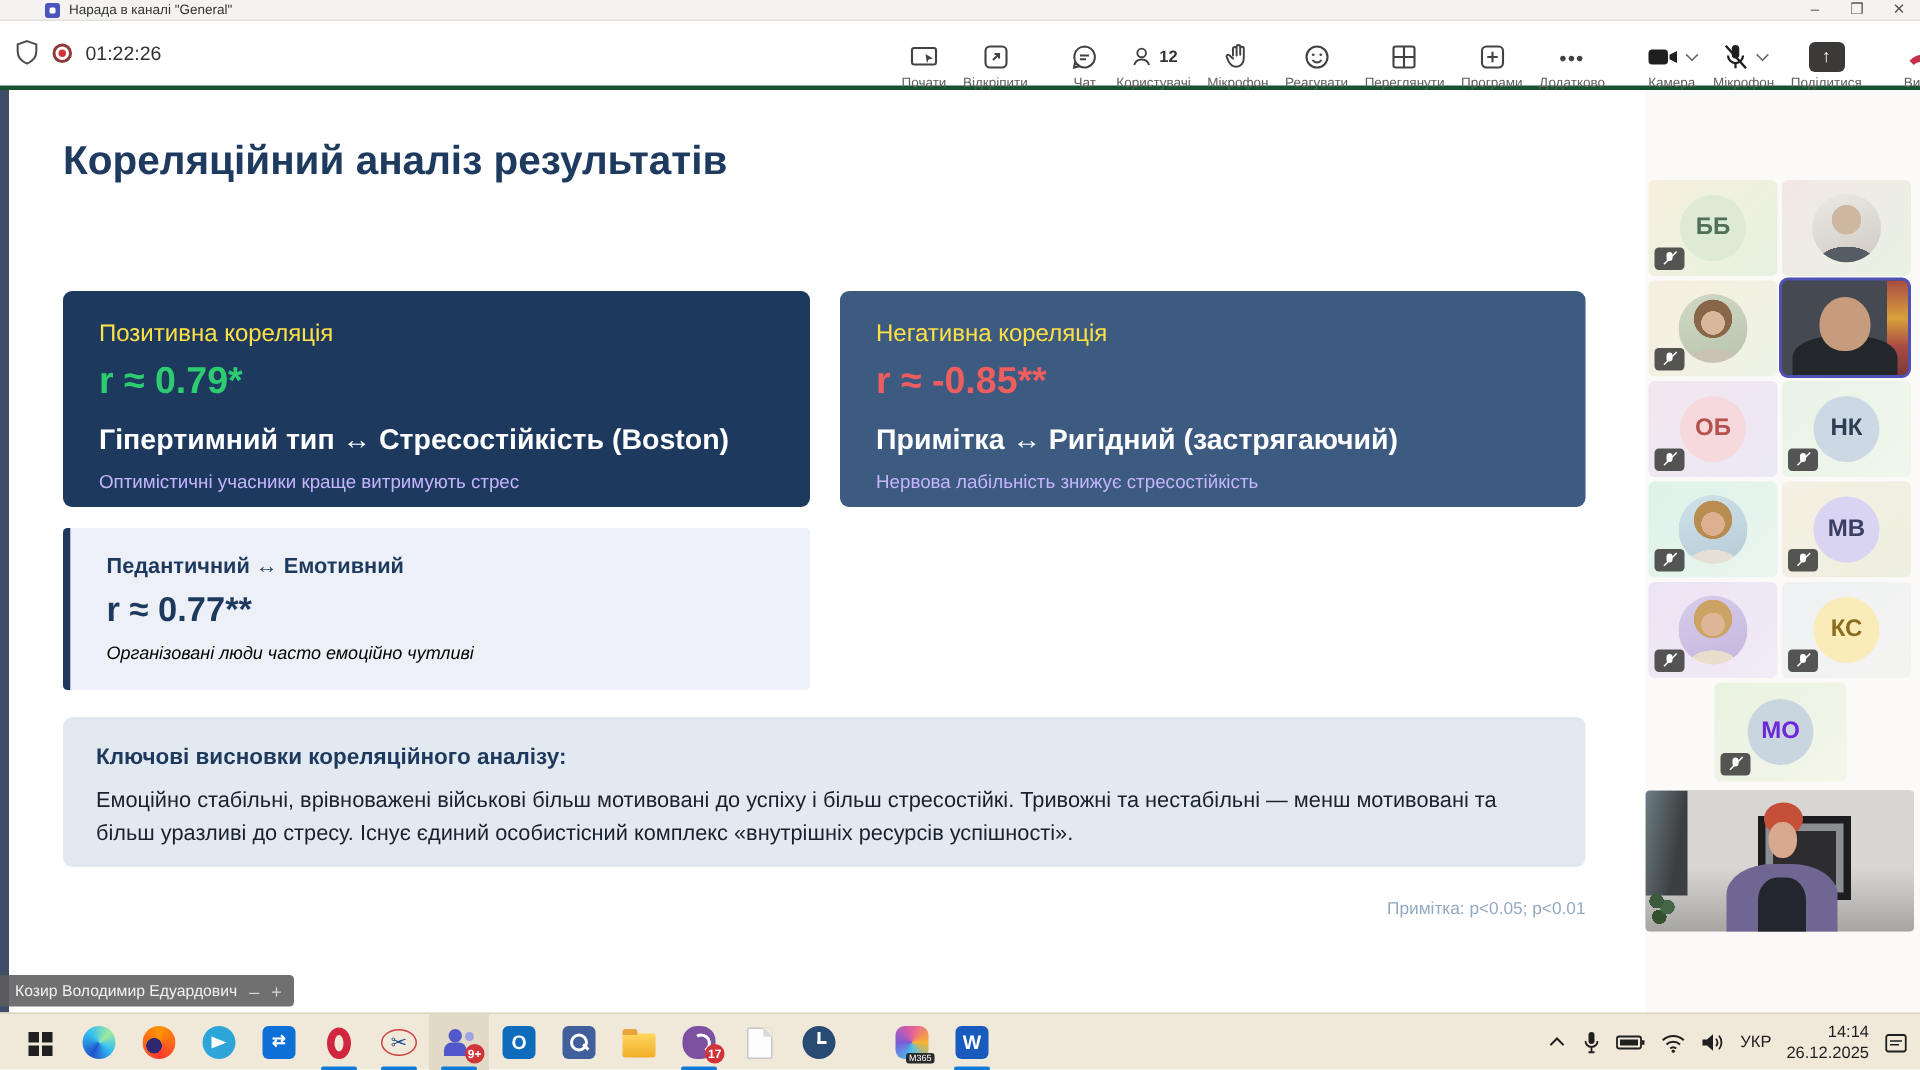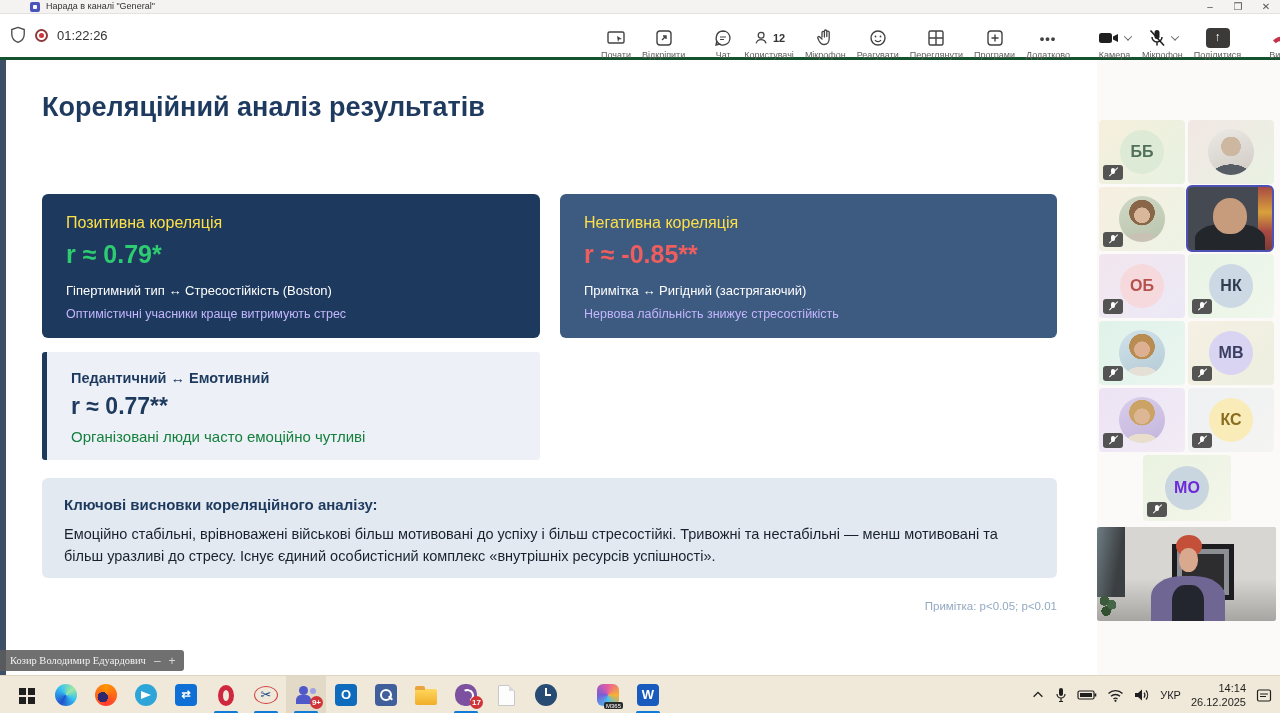--- a/index.html
+++ b/index.html
@@ -31,34 +31,34 @@
   
   .stage-edge { position:absolute; left:0; top:60px; width:6px; height:615px; background:#3e4e66; }
   .slide { position:absolute; left:6px; top:60px; width:1091px; height:615px; background:#fff; }
   .slide-title { position:absolute; left:36px; top:32px; font-size:27px; font-weight:bold; color:#1e3a5f; }
   .card-dark { position:absolute; border-radius:6px; padding:20px 24px; }
   .cd1 { left:36px; top:134px; width:498px; height:144px; background:#1d3a5e; }
   .cd2 { left:554px; top:134px; width:497px; height:144px; background:#3d5a80; }
   .card-dark .klabel { font-size:16px; color:#fde047; margin-bottom:8px; }
   .card-dark .kval { font-size:25px; font-weight:bold; margin-bottom:14px; }
   .kval.pos { color:#2ecc71; } .kval.neg { color:#ef5e5e; }
-  .card-dark .kpair { font-size:13px; font-weight:normal; color:#fff; margin-bottom:9px; }
+  .card-dark .kpair { font-size:19px; font-weight:bold; color:#fff; margin-bottom:9px; }
   .card-dark .knote { font-size:12.5px; color:#c4b5fd; }
   .card-light { position:absolute; background:#edf1f7; border-left:5px solid #1d3a5e; border-radius:3px; padding:18px 24px; }
   .cl1 { left:36px; top:292px; width:498px; height:108px; }
   .cl2 { left:554px; top:292px; width:497px; height:108px; }
   .card-light .kpair { font-size:14.5px; font-weight:bold; color:#1d3a5e; margin-bottom:7px; }
   .card-light .kval { font-size:23px; font-weight:bold; color:#1d3a5e; margin-bottom:8px; }
-  .card-light .knote { font-size:15px; color:#15803d; }
+  .card-light .knote { font-size:12px; color:#000000;font-style:italic; }
   .findings { position:absolute; left:36px; top:418px; width:1015px; height:100px; background:#e3e9f0; border-radius:6px; padding:18px 22px; }
   .findings .ftitle { font-size:15px; font-weight:bold; color:#1d3a5e; margin-bottom:10px; }
   .findings .fbody { font-size:14.5px; color:#17222e; line-height:1.55; }
   .footnote { position:absolute; left:36px; top:540px; width:1015px; text-align:right; font-size:11.5px; color:#93a9c2; }
   .presenter-pill { position:absolute; left:0px; top:650px; height:21px; background:rgba(92,92,92,.88); border-radius:0 3px 3px 0; display:flex; align-items:center; gap:8px; padding:0 8px 0 10px; z-index:5; }
-  .presenter-pill .pname { font-size:10.5px; color:#f2f2f2;font-family:Liberation Serif, serif; }
+  .presenter-pill .pname { font-size:10.5px; color:#f2f2f2; }
   .presenter-pill .pctl { font-size:12px; color:#d6d6d6; cursor:pointer; }
 
   
   .sidebar { position:absolute; left:1097px; top:60px; width:183px; height:615px; background:#fbfaf9; }
   .ptile { position:absolute; width:86px; height:64px; border-radius:4px; overflow:hidden; }
   .pc { position:absolute; left:50%; top:50%; transform:translate(-50%,-50%); width:44px; height:44px; border-radius:50%; display:flex; align-items:center; justify-content:center; font-size:16px; font-weight:bold; }
   .micbadge { position:absolute; left:4px; bottom:4px; width:20px; height:15px; border-radius:3px; background:rgba(66,66,66,.9); }
   .micoff { position:absolute; left:6px; top:2px; width:8px; height:11px; }
   .micoff::before { content:""; position:absolute; left:2px; top:1px; width:4px; height:6px; border-radius:2px; background:#fff; }
   .micoff::after { content:""; position:absolute; left:3.5px; top:-1px; width:1.4px; height:12px; background:#fff; transform:rotate(45deg); }

